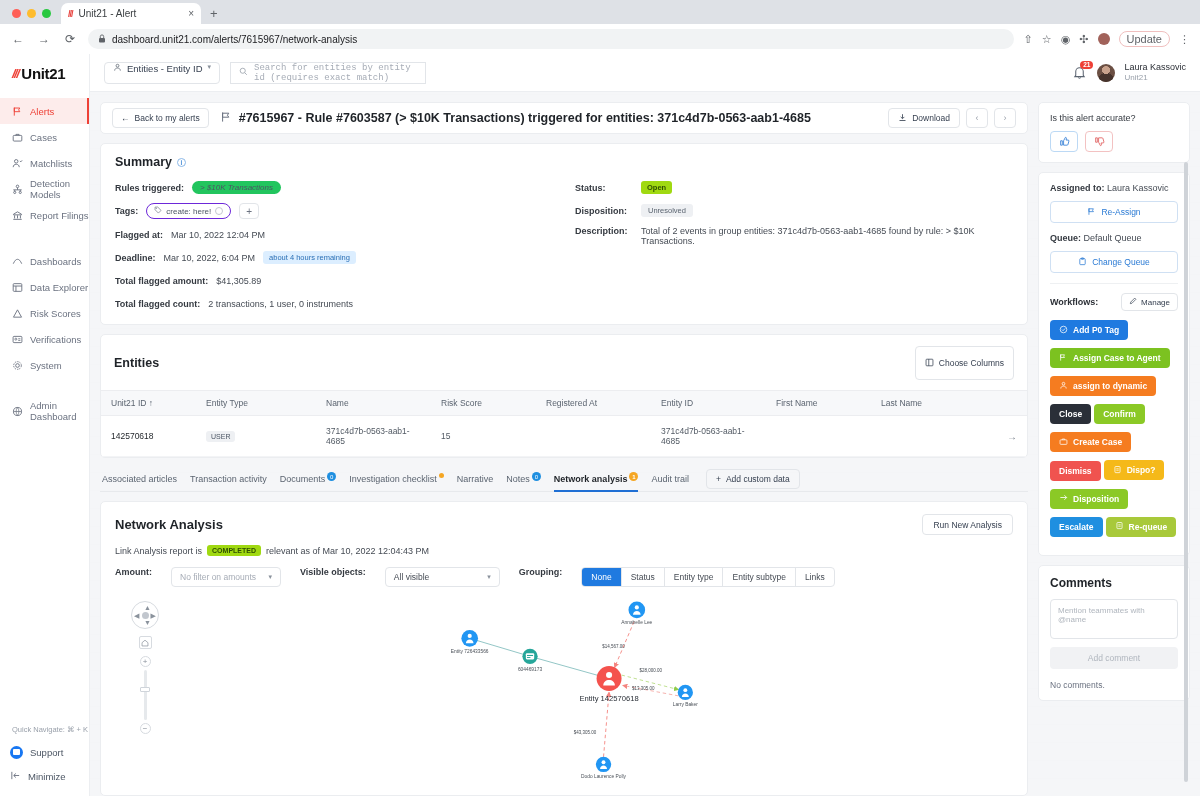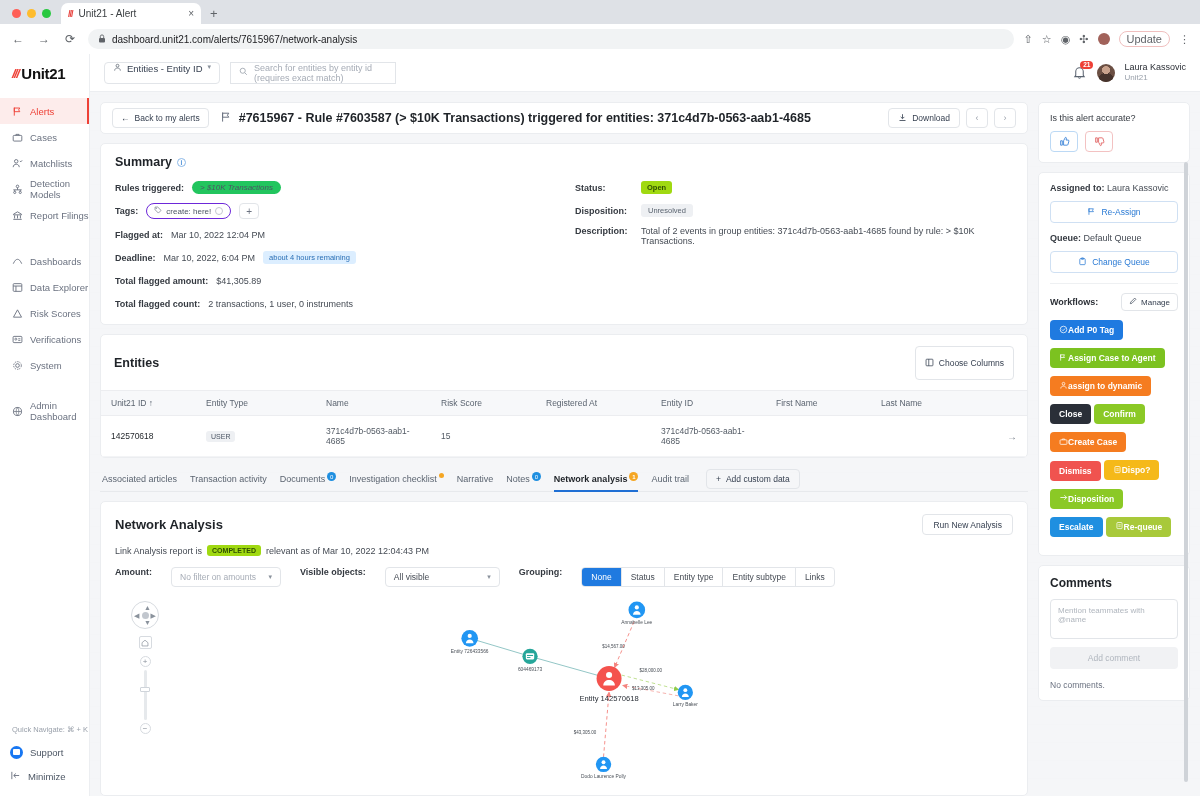--- a/index.html
+++ b/index.html
@@ -66,22 +66,22 @@
   .appwrap { flex:1; display:flex; flex-direction:column; min-width:0; }
   .topbar {
     height:38px; background:#fff; border-bottom:1px solid #eceef1; display:flex; align-items:center;
     padding:0 14px; gap:10px; flex:none; position:relative; z-index:3;
   }
   .entsel {
     height:22px; border:1px solid #e2e5e9; border-radius:4px; display:flex; align-items:flex-start;
     gap:5px; padding:0 8px; font-size:9.5px; color:#374151;
   }
   .searchbox {
-    width:166px; height:22px; border:1px solid #e2e5e9; border-radius:0; display:flex;
-    align-items:center; gap:6px; padding:0 8px; font-size:9px; color:#a6acb6;
+    width:196px; height:22px; border:1px solid #e2e5e9; border-radius:0; display:flex;
+    align-items:center; gap:6px; padding:0 8px; font-size:9px; color:#a6acb6;font-family:Liberation Mono, monospace;
   }
   .topright { margin-left:auto; display:flex; align-items:center; gap:9px; }
   .bellwrap { position:relative; width:16px; height:16px; }
   .badge {
     position:absolute; top:-4px; right:-5px; background:#ee4036; color:#fff; font-size:6.5px;
     border-radius:7px; padding:1px 3px; line-height:1; font-weight:700;
   }
   .avatar { width:18px; height:18px; border-radius:50%; background:#8d6e63; overflow:hidden; }
   .avatar .face { width:100%; height:100%; background:
       radial-gradient(circle at 50% 34%, #c9a28c 0 26%, transparent 27%),
@@ -208,21 +208,21 @@
   .rrow b { font-weight:700; }
   .rrow span { color:#454b54; font-weight:400; }
   .outlinebtn {
     height:22px; border:1px solid #cfe0f3; border-radius:4px; color:#2a7ad4; font-size:8.5px;
     display:flex; align-items:center; justify-content:center; gap:5px; margin-bottom:10px;
   }
   .wfhead { display:flex; align-items:center; margin:2px 0 9px; }
   .wfhead b { font-size:9px; }
   .managebtn { margin-left:auto; height:18px; border:1px solid #e2e5e9; border-radius:4px; display:flex; align-items:center; gap:4px; padding:0 7px; font-size:8px; color:#374151; }
   .wfbtn {
-    height:20px; border-radius:4px; display:inline-flex; align-items:center; 
+    height:20px; border-radius:4px; display:inline-flex; align-items:center; gap:5px;
     padding:0 9px; font-size:8.5px; font-weight:700; margin-bottom:8px; color:#fff; white-space:nowrap;
   }
   .divider { height:1px; background:#eef0f2; margin:2px 0 9px; }
   .ctitle { font-size:12px; font-weight:700; color:#1f2328; margin-bottom:9px; }
   .cbox { height:40px; border:1px solid #e2e5e9; border-radius:4px; padding:6px 7px; font-size:8px; color:#b0b6be; }
   .addcomment { margin-top:8px; height:22px; background:#f1f2f4; border-radius:4px; display:flex; align-items:center; justify-content:center; font-size:8.5px; color:#b0b6be; }
   .nocomments { margin-top:11px; font-size:8.5px; color:#6b7280; }
   .scrollbar { position:absolute; right:2px; top:60px; width:4px; height:620px; background:#cfd3d8; border-radius:3px; }
 </style>
 </head>

